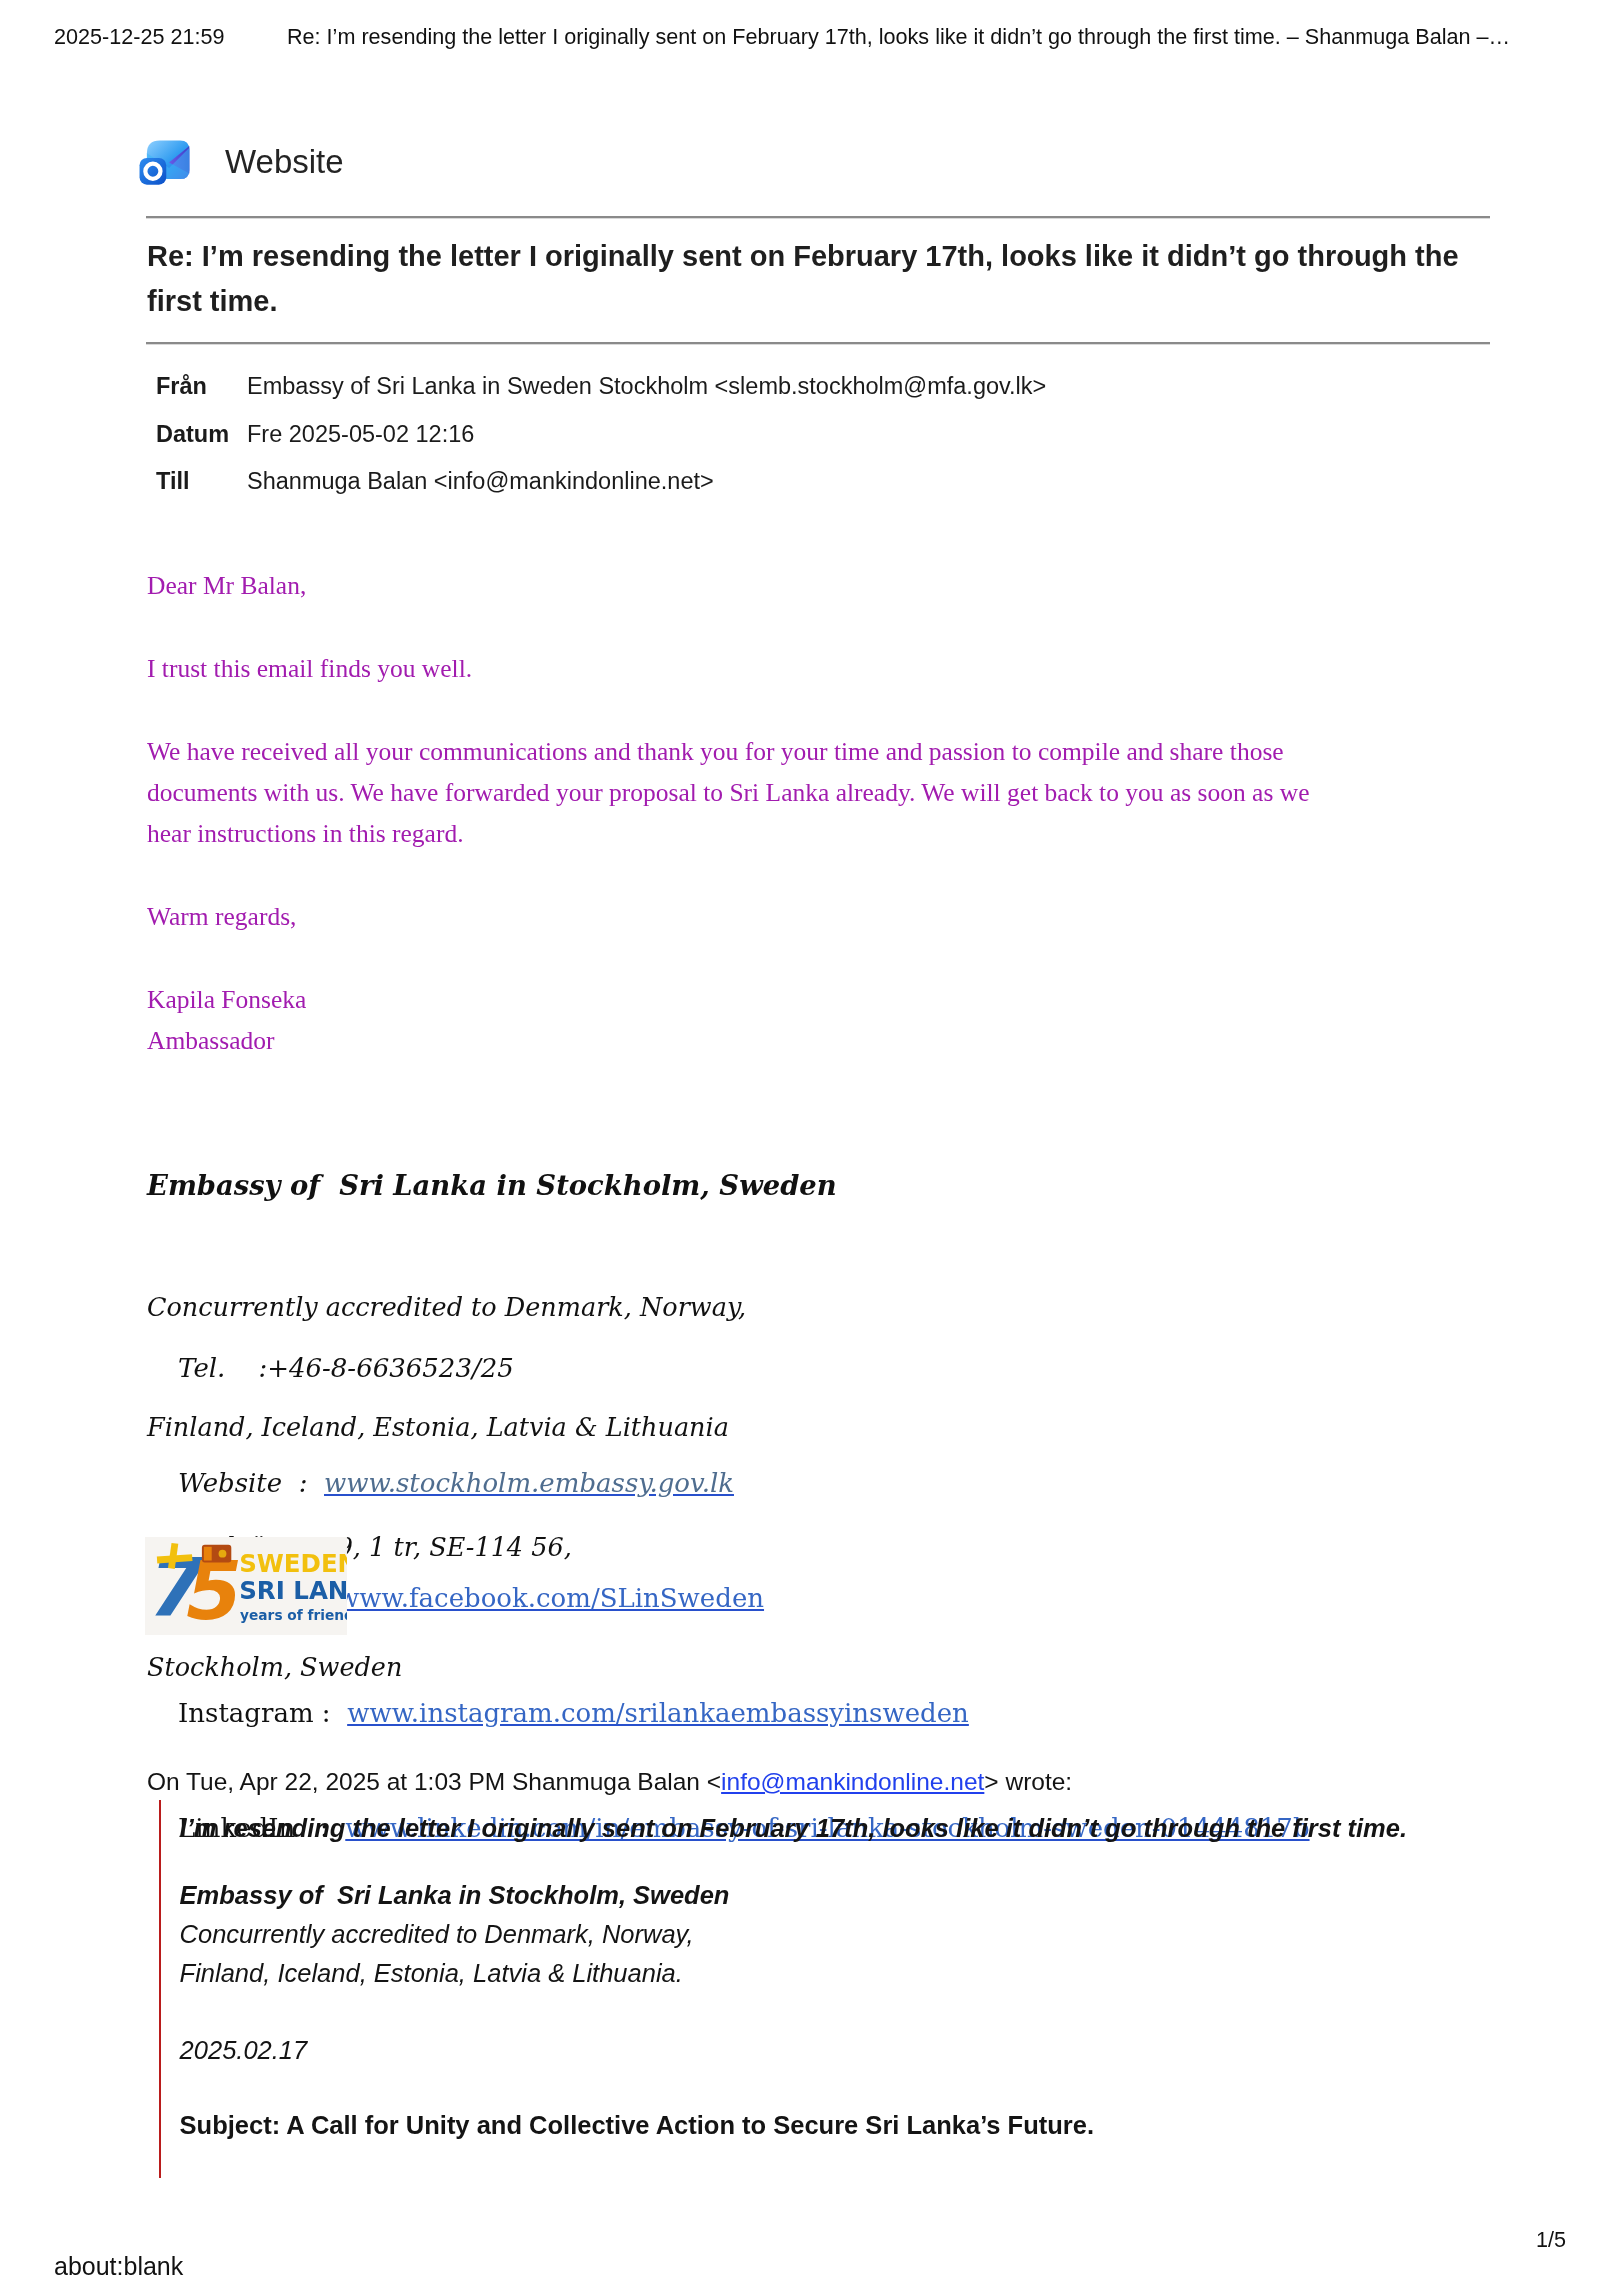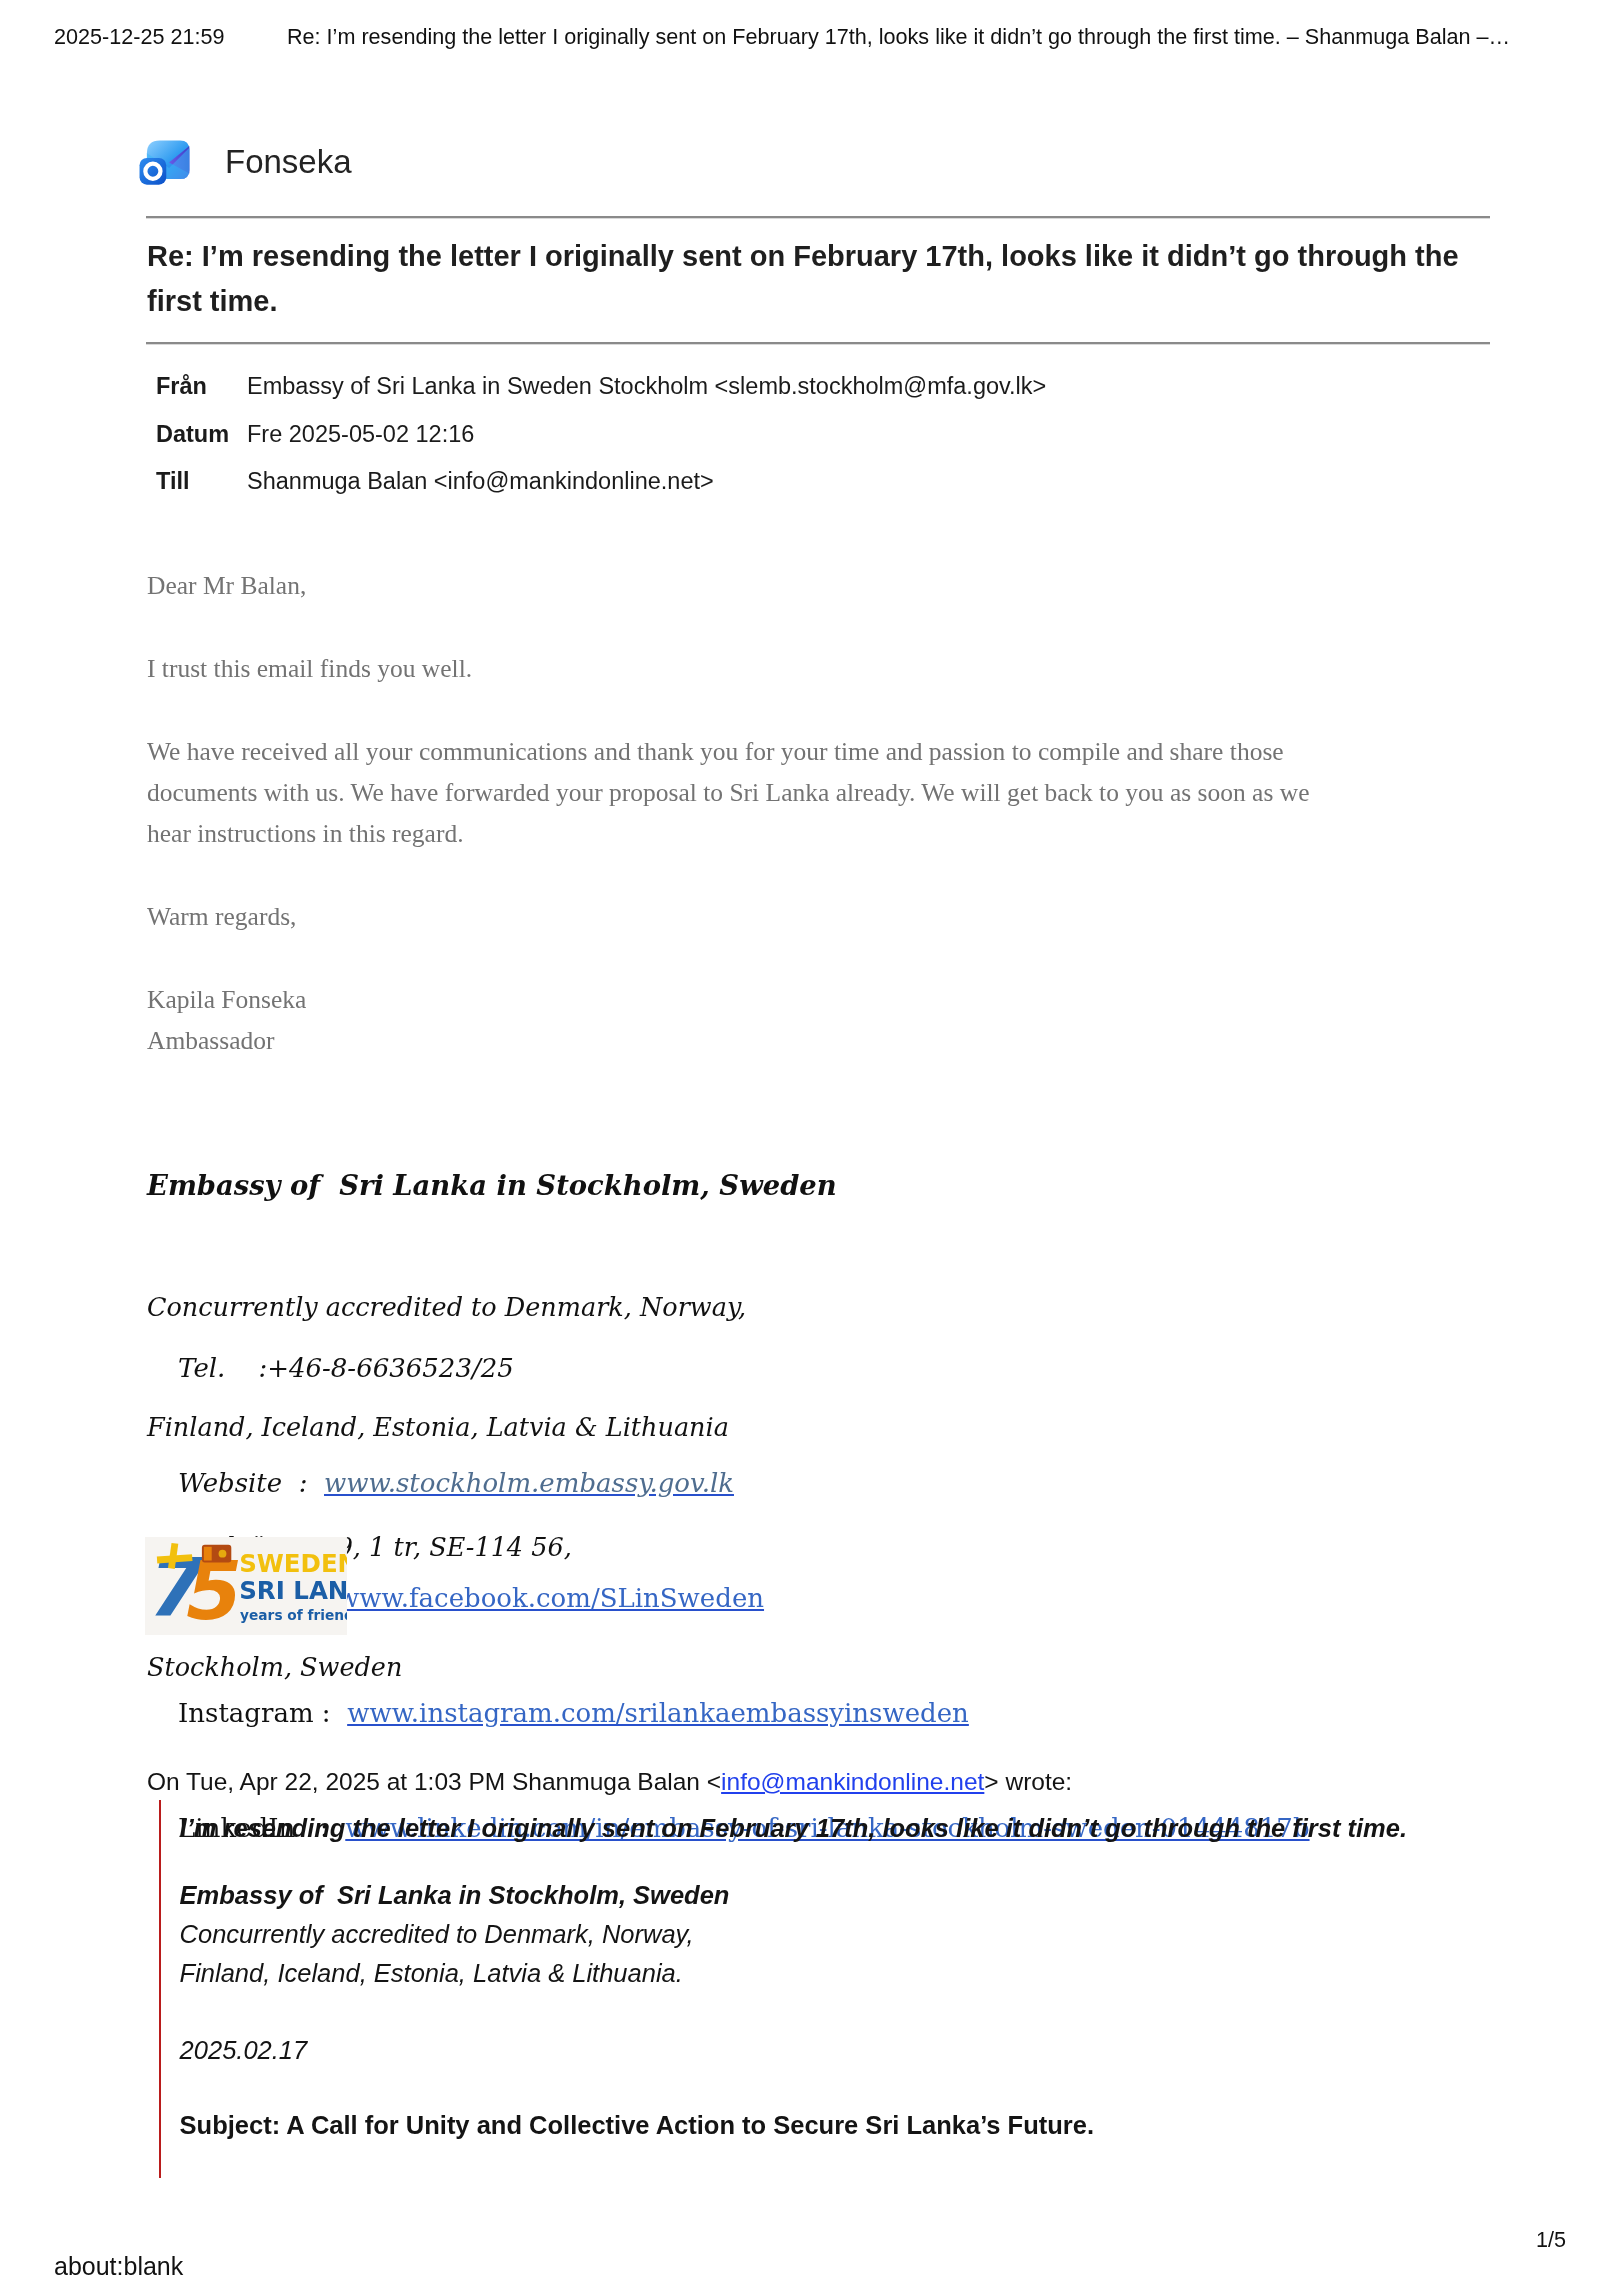--- a/index.html
+++ b/index.html
@@ -25,21 +25,21 @@
   .rule2{top:342px;}
 
   .subject{left:147px;top:234px;width:1353px;font-size:29px;line-height:45px;font-weight:700;color:#1f1f1f;}
 
   .meta{left:156px;top:373px;font-size:23.5px;color:#1b1b1b;}
   .meta-row{display:flex;margin-bottom:20.6px;}
   .meta-label{font-weight:700;width:91px;flex:none;}
   .meta-value{white-space:pre-wrap;}
 
   .body-text{left:147px;top:565px;width:1196px;font-family:"Liberation Serif",serif;
-             font-size:25.5px;line-height:41px;color:#737373;}
+             font-size:25.5px;line-height:41px;color:#a21caf;}
   .body-text p{margin:0 0 42px 0;}
 
   .sig{left:147px;top:1084px;font-family:"DejaVu Serif",serif;font-size:25.5px;
        line-height:40px;font-style:italic;color:#111;white-space:pre-wrap;}
   .sig-title{font-weight:700;font-size:27.4px;line-height:43px;}
 
   .contacts{left:145px;top:1311px;font-family:"DejaVu Serif",serif;font-size:26px;
             line-height:38px;color:#111;}
   .contact-row{white-space:pre-wrap;margin-bottom:1px;}
   .italic{font-style:italic;}
@@ -82,21 +82,21 @@
       <stop offset="0" stop-color="#6a5ae8"></stop>
         <stop offset="1" stop-color="#3b41c9"></stop>
     </linearGradient>
   </defs>
   <path d="M14 22 Q14 8 28 8 L50 8 Q60 8 60 18 L60 40 Q60 50 50 50 L20 50 Q14 50 14 44 Z" fill="url(#og1)"></path>
   <path d="M60 14 L38 32 L60 44 Z" fill="url(#og3)"></path>
   <path d="M14 22 L38 38 L60 16 L60 40 Q60 50 50 50 L20 50 Q14 50 14 44 Z" fill="#3ab6f7" opacity="0.55"></path>
   <rect x="6" y="27" width="29" height="29" rx="8" fill="url(#og2)"></rect>
   <circle cx="20.5" cy="41.5" r="8.2" fill="none" stroke="#ffffff" stroke-width="4.6"></circle>
 </svg>
-<div class="abs brand-name">Fonseka</div>
+<div class="abs brand-name">Website</div>
 
 <div class="abs rule rule1"></div>
 
 <div class="abs subject">Re: I’m resending the letter I originally sent on February 17th, looks like it didn’t go through the first time.</div>
 
 <div class="abs rule rule2"></div>
 
 <div class="abs meta">
   <div class="meta-row">
     <div class="meta-label">Från</div>

